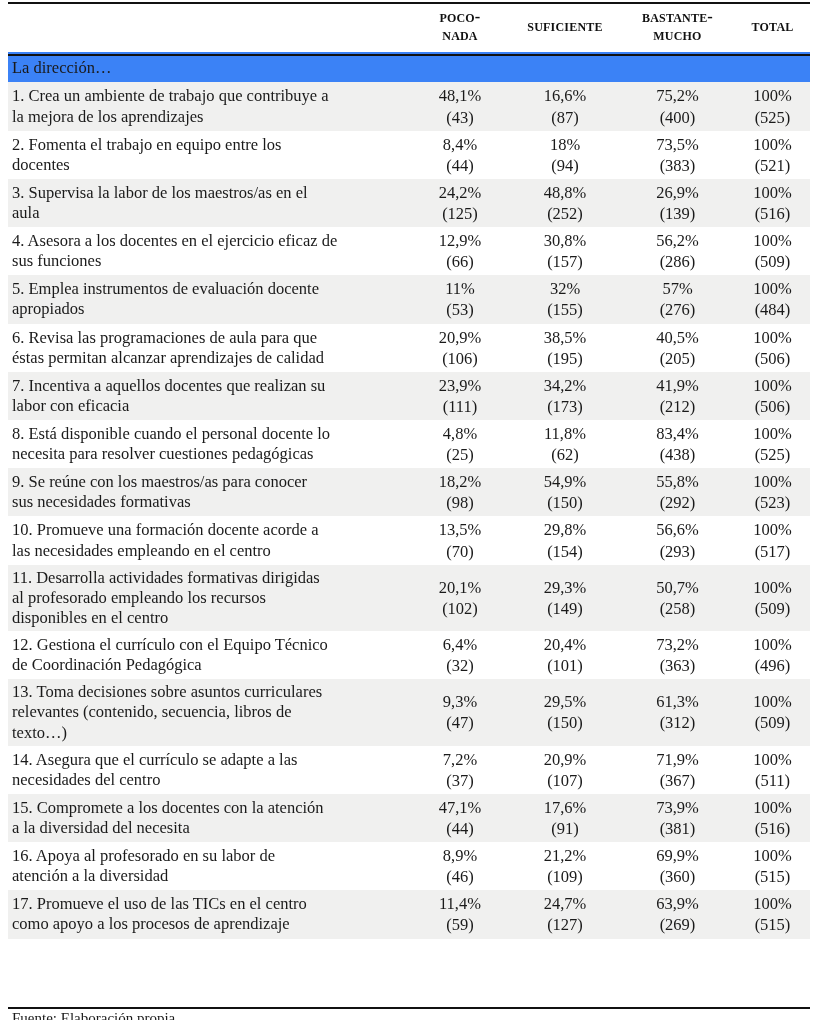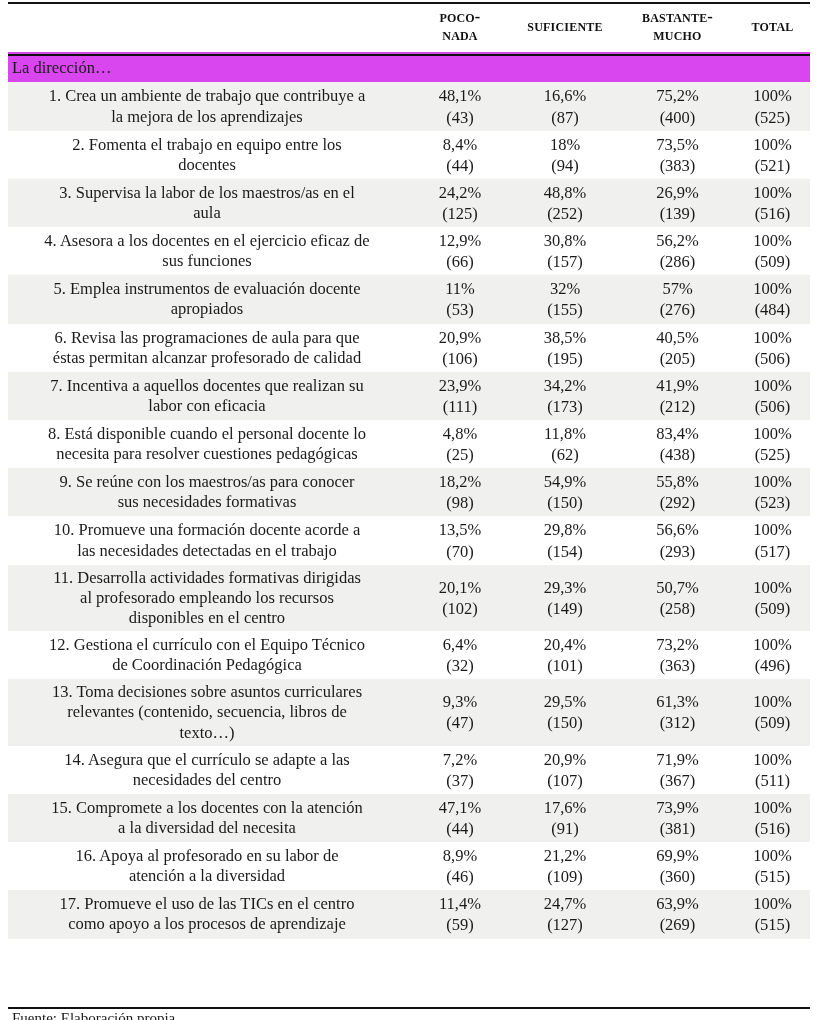--- a/index.html
+++ b/index.html
@@ -80,41 +80,41 @@
   col.c-pn    { width: 100px; }
   col.c-suf   { width: 110px; }
   col.c-bm    { width: 115px; }
   col.c-tot   { width: 75px; }
 
   
   tr.section-row td {
     padding: 6px 0 5px 4px;
     font-size: 16.5px;
     line-height: 1.18;
-    background: #d946ef;
+    background: #3b82f6;
     border: 0;
   }
 
   
   tbody tr.item-row td {
     padding: 3px 0 3px 0;
     vertical-align: middle;
     font-size: 16.5px;
     line-height: 1.22;
     border: 0;
   }
   tbody tr.item-row.shaded td {
     background: #f0f0ef;
   }
   tbody tr.item-row td.cell-label {
     text-align: left;
     padding-left: 4px;
     padding-right: 8px;
   }
-  td.cell-label .lbl-line { display: block; white-space: nowrap; text-align: center; }
+  td.cell-label .lbl-line { display: block; white-space: nowrap; }
 
   tbody tr.item-row td.cell-num {
     text-align: center;
     white-space: nowrap;
   }
   .num-pct { display: block; line-height: 1.28; }
   .num-cnt { display: block; line-height: 1.28; }
 
   
   .footer-note {
@@ -272,21 +272,21 @@
             <span class="num-cnt">(276)</span>
           </td>
           <td class="cell-num">
             <span class="num-pct">100%</span>
             <span class="num-cnt">(484)</span>
           </td>
         </tr>
         <tr class="item-row">
           <td class="cell-label">
             <span class="lbl-line">6. Revisa las programaciones de aula para que</span>
-            <span class="lbl-line">éstas permitan alcanzar profesorado de calidad</span>
+            <span class="lbl-line">éstas permitan alcanzar aprendizajes de calidad</span>
           </td>
           <td class="cell-num">
             <span class="num-pct">20,9%</span>
             <span class="num-cnt">(106)</span>
           </td>
           <td class="cell-num">
             <span class="num-pct">38,5%</span>
             <span class="num-cnt">(195)</span>
           </td>
           <td class="cell-num">
@@ -360,21 +360,21 @@
             <span class="num-cnt">(292)</span>
           </td>
           <td class="cell-num">
             <span class="num-pct">100%</span>
             <span class="num-cnt">(523)</span>
           </td>
         </tr>
         <tr class="item-row">
           <td class="cell-label">
             <span class="lbl-line">10. Promueve una formación docente acorde a</span>
-            <span class="lbl-line">las necesidades detectadas en el trabajo</span>
+            <span class="lbl-line">las necesidades empleando en el centro</span>
           </td>
           <td class="cell-num">
             <span class="num-pct">13,5%</span>
             <span class="num-cnt">(70)</span>
           </td>
           <td class="cell-num">
             <span class="num-pct">29,8%</span>
             <span class="num-cnt">(154)</span>
           </td>
           <td class="cell-num">

